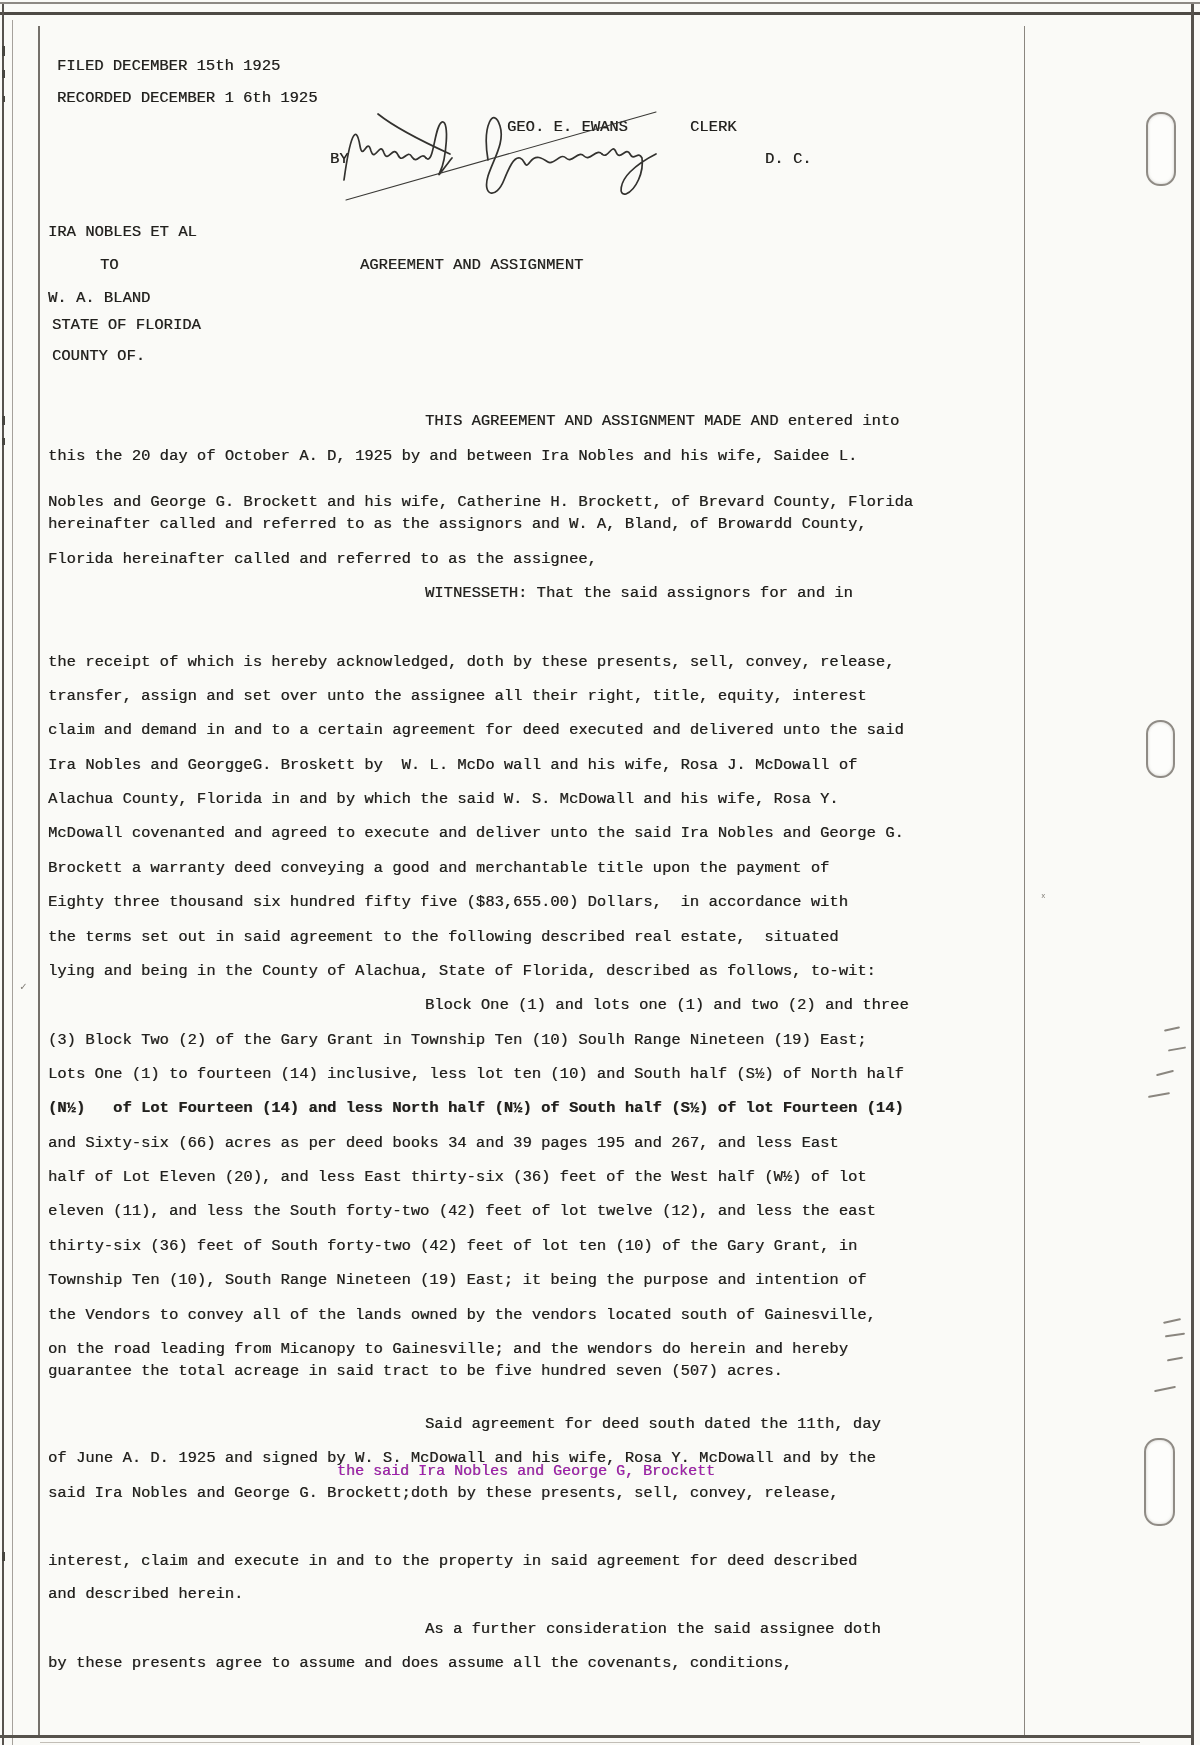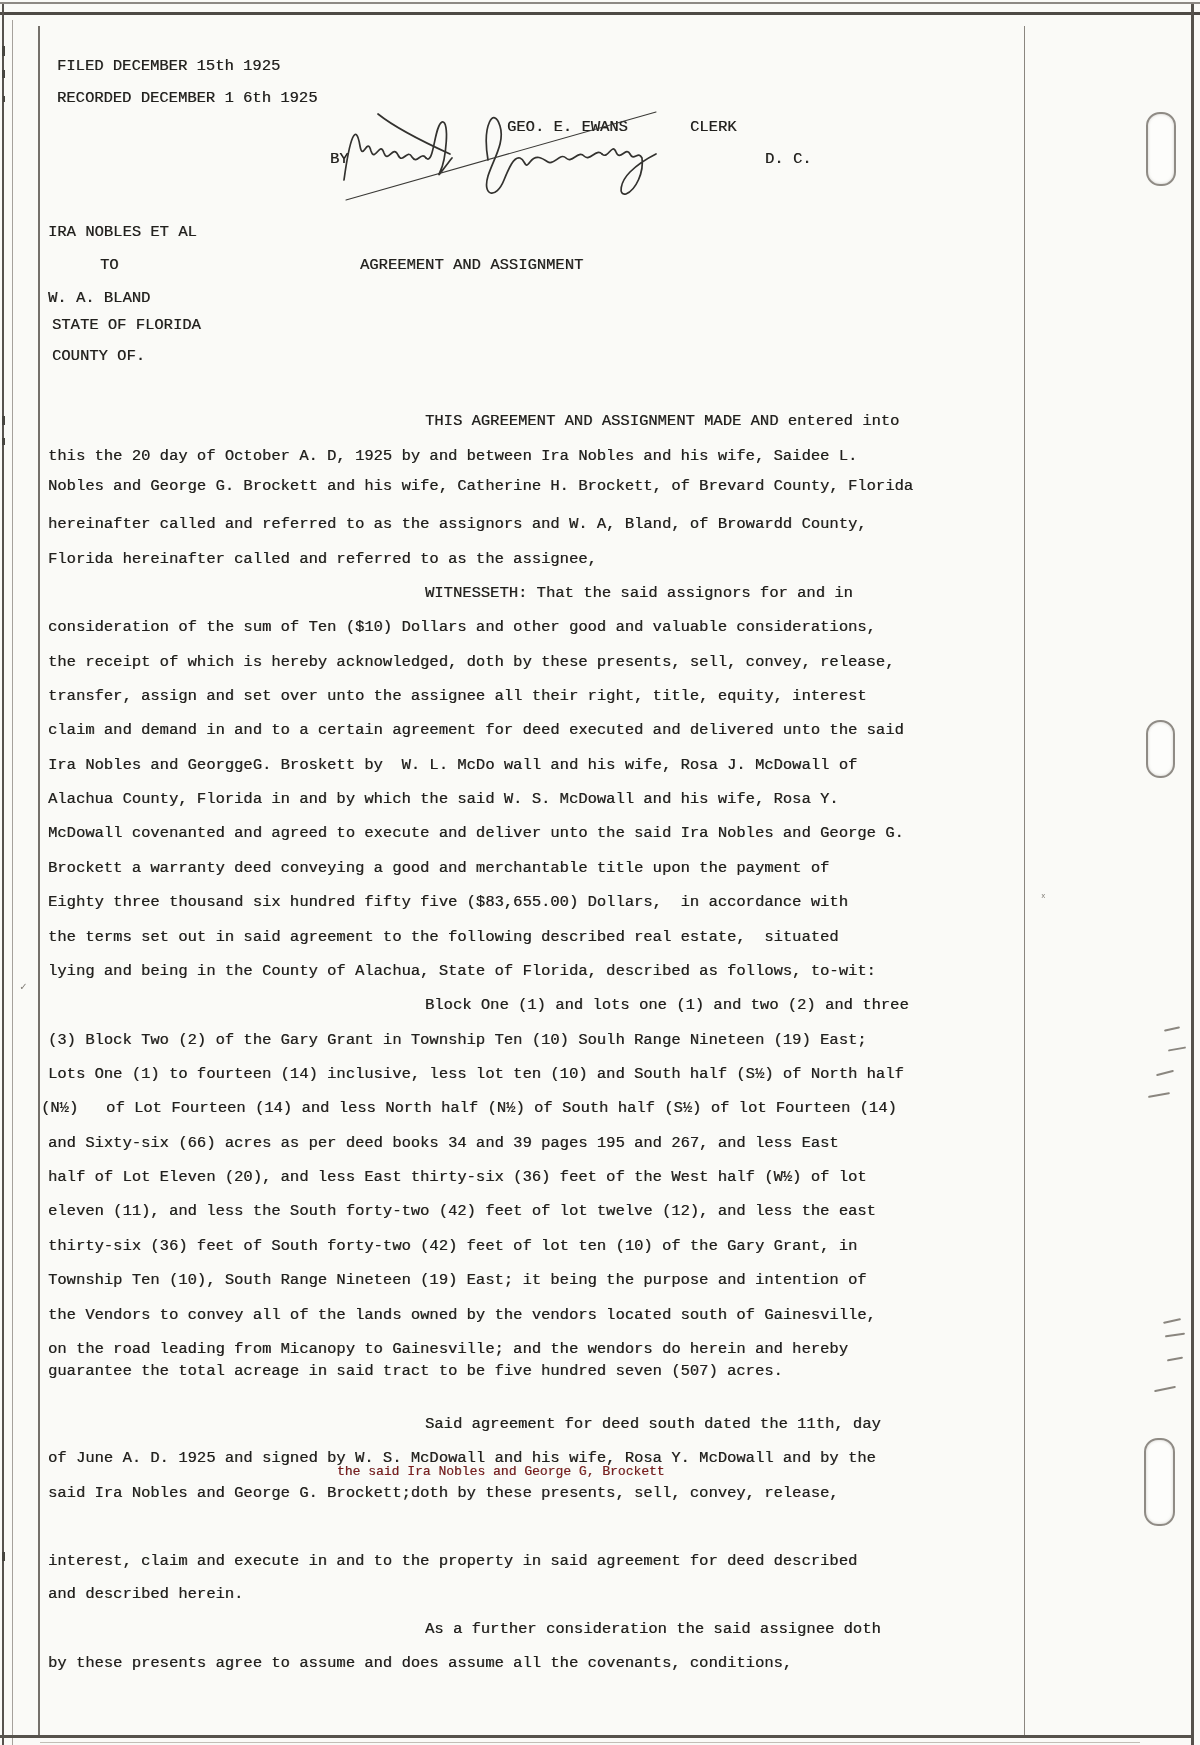--- a/index.html
+++ b/index.html
@@ -14,21 +14,21 @@
   .rule-left-mid{left:12px;top:20px;width:1px;height:1725px;background:#a5a19b;}
   .rule-left-page{left:38px;top:26px;width:2px;height:1712px;background:#74706a;}
   .rule-right-page{left:1024px;top:26px;width:1px;height:1712px;background:#8a867f;}
   .rule-right-outer{left:1191px;top:4px;width:3px;height:1741px;background:#56524c;}
   .rule-bottom{left:0;top:1735px;width:1194px;height:3px;background:#56524c;}
   .rule-bottom-2{left:40px;top:1742px;width:1100px;height:1px;background:#c2beb7;}
 
   
   .tw{position:absolute;font-size:15.5px;line-height:20px;color:#21201d;white-space:pre;
       text-shadow:0.5px 0 rgba(32,30,27,.55);}
-  .ins{position:absolute;font-size:13px;line-height:18px;color:#7f1d1d;white-space:pre;
+  .ins{position:absolute;font-size:15px;line-height:18px;color:#a21caf;white-space:pre;
       text-shadow:0.4px 0 rgba(32,30,27,.5);}
 
   
   .punch{position:absolute;border:2px solid #8f8b85;border-radius:14px;background:#fdfdfb;
          box-shadow:inset 0 0 3px rgba(120,116,110,.35);}
   .punch-1{left:1146px;top:112px;width:26px;height:70px;}
   .punch-2{left:1146px;top:720px;width:25px;height:54px;}
   .punch-3{left:1144px;top:1438px;width:27px;height:84px;}
 
   
@@ -79,39 +79,38 @@
 
   <div class="tw" style="left:48px;top:222px">IRA NOBLES ET AL</div>
   <div class="tw" style="left:100px;top:255px">TO</div>
   <div class="tw" style="left:360px;top:255px">AGREEMENT AND ASSIGNMENT</div>
   <div class="tw" style="left:48px;top:288px">W. A. BLAND</div>
   <div class="tw" style="left:52px;top:315px">STATE OF FLORIDA</div>
   <div class="tw" style="left:52px;top:346px">COUNTY OF.</div>
 
   <div class="tw" style="left:425px;top:411px">THIS AGREEMENT AND ASSIGNMENT MADE AND entered into</div>
   <div class="tw" style="left:48px;top:446px">this the 20 day of October A. D, 1925 by and between Ira Nobles and his wife, Saidee L.</div>
-  <div class="tw" style="left:48px;top:476px">Nobles and George G. Brockett and his wife, Catherine H. Brockett, of Brevard County, Florida</div>
+  <div class="tw" style="left:48px;top:492px">Nobles and George G. Brockett and his wife, Catherine H. Brockett, of Brevard County, Florida</div>
   <div class="tw" style="left:48px;top:514px">hereinafter called and referred to as the assignors and W. A, Bland, of Browardd County,</div>
   <div class="tw" style="left:48px;top:549px">Florida hereinafter called and referred to as the assignee,</div>
   <div class="tw" style="left:425px;top:583px">WITNESSETH: That the said assignors for and in</div>
-  <div class="tw" style="left:48px;top:617px">consideration of the sum of Ten ($10) Dollars and other good and valuable considerations,</div>
   <div class="tw" style="left:48px;top:652px">the receipt of which is hereby acknowledged, doth by these presents, sell, convey, release,</div>
   <div class="tw" style="left:48px;top:686px">transfer, assign and set over unto the assignee all their right, title, equity, interest</div>
   <div class="tw" style="left:48px;top:720px">claim and demand in and to a certain agreement for deed executed and delivered unto the said</div>
   <div class="tw" style="left:48px;top:789px">Alachua County, Florida in and by which the said W. S. McDowall and his wife, Rosa Y.</div>
   <div class="tw" style="left:48px;top:755px">Ira Nobles and GeorggeG. Broskett by  W. L. McDo wall and his wife, Rosa J. McDowall of</div>
   <div class="tw" style="left:48px;top:823px">McDowall covenanted and agreed to execute and deliver unto the said Ira Nobles and George G.</div>
   <div class="tw" style="left:48px;top:858px">Brockett a warranty deed conveying a good and merchantable title upon the payment of</div>
   <div class="tw" style="left:48px;top:892px">Eighty three thousand six hundred fifty five ($83,655.00) Dollars,  in accordance with</div>
   <div class="tw" style="left:48px;top:927px">the terms set out in said agreement to the following described real estate,  situated</div>
   <div class="tw" style="left:48px;top:961px">lying and being in the County of Alachua, State of Florida, described as follows, to-wit:</div>
   <div class="tw" style="left:425px;top:995px">Block One (1) and lots one (1) and two (2) and three</div>
   <div class="tw" style="left:48px;top:1030px">(3) Block Two (2) of the Gary Grant in Township Ten (10) Soulh Range Nineteen (19) East;</div>
   <div class="tw" style="left:48px;top:1064px">Lots One (1) to fourteen (14) inclusive, less lot ten (10) and South half (S½) of North half</div>
-  <div class="tw" style="left:41px;top:1098px;font-weight:normal">(N½)   of Lot Fourteen (14) and less North half (N½) of South half (S½) of lot Fourteen (14)</div>
+  <div class="tw" style="left:48px;top:1098px;font-weight:bold">(N½)   of Lot Fourteen (14) and less North half (N½) of South half (S½) of lot Fourteen (14)</div>
   <div class="tw" style="left:48px;top:1133px">and Sixty-six (66) acres as per deed books 34 and 39 pages 195 and 267, and less East</div>
   <div class="tw" style="left:48px;top:1167px">half of Lot Eleven (20), and less East thirty-six (36) feet of the West half (W½) of lot</div>
   <div class="tw" style="left:48px;top:1201px">eleven (11), and less the South forty-two (42) feet of lot twelve (12), and less the east</div>
   <div class="tw" style="left:48px;top:1236px">thirty-six (36) feet of South forty-two (42) feet of lot ten (10) of the Gary Grant, in</div>
   <div class="tw" style="left:48px;top:1270px">Township Ten (10), South Range Nineteen (19) East; it being the purpose and intention of</div>
   <div class="tw" style="left:48px;top:1305px">the Vendors to convey all of the lands owned by the vendors located south of Gainesville,</div>
   <div class="tw" style="left:48px;top:1339px">on the road leading from Micanopy to Gainesville; and the wendors do herein and hereby</div>
   <div class="tw" style="left:48px;top:1361px">guarantee the total acreage in said tract to be five hundred seven (507) acres.</div>
   <div class="tw" style="left:425px;top:1414px">Said agreement for deed south dated the 11th, day</div>
   <div class="tw" style="left:48px;top:1448px">of June A. D. 1925 and signed by W. S. McDowall and his wife, Rosa Y. McDowall and by the</div>

